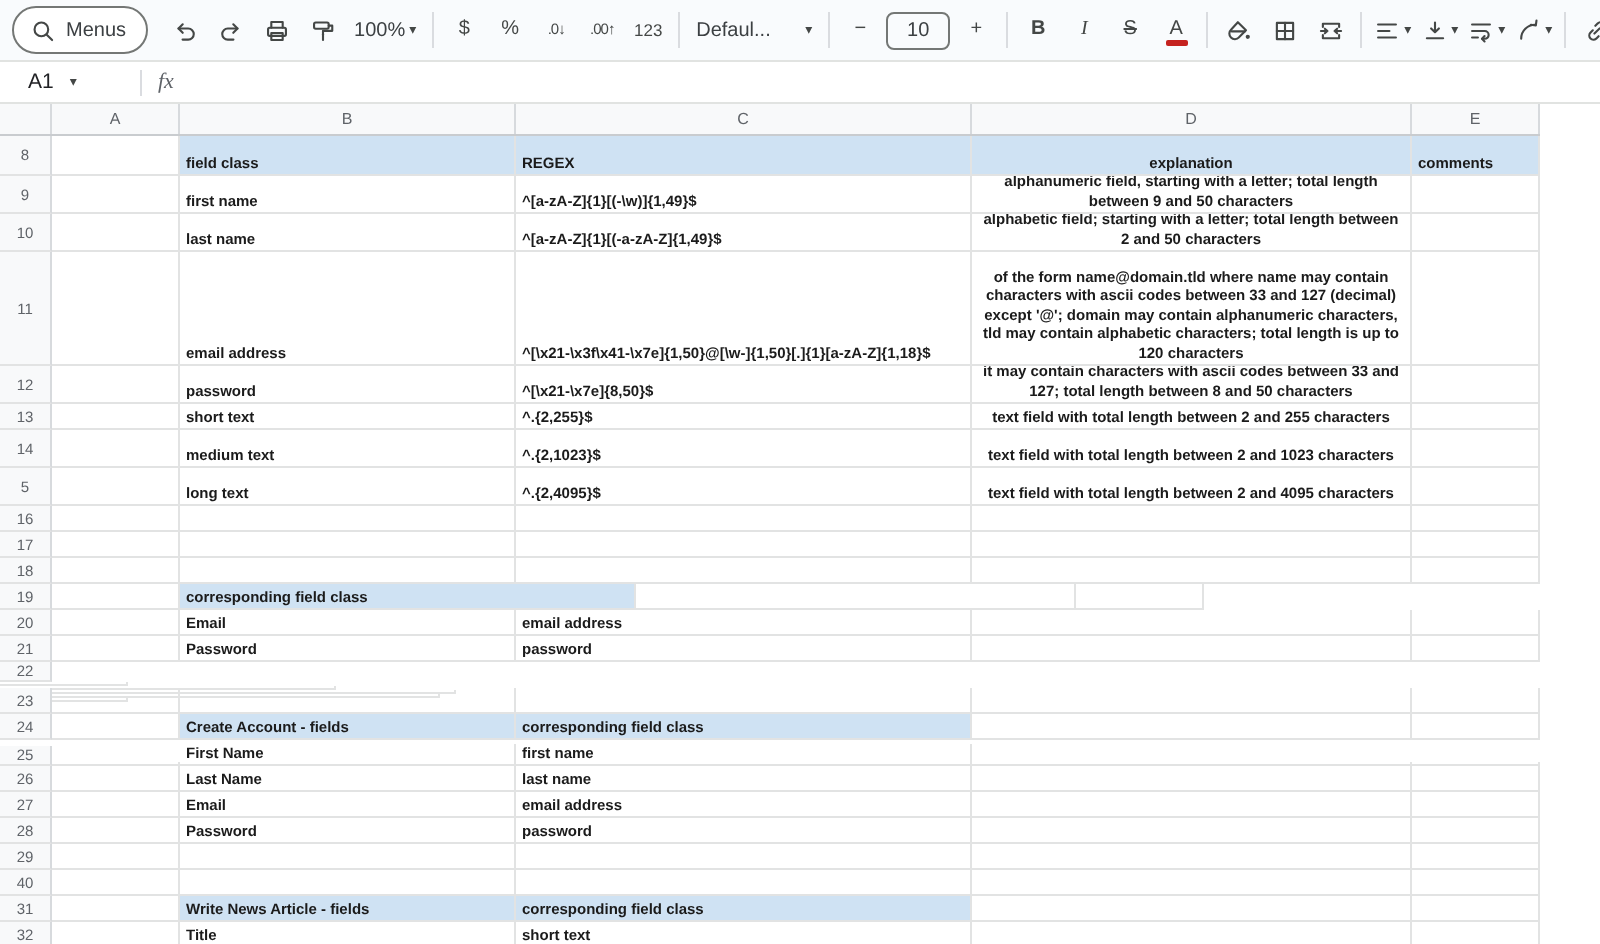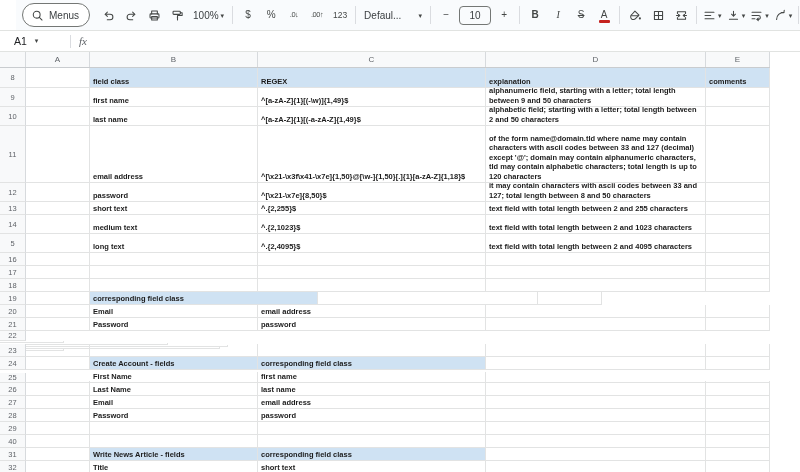--- a/index.html
+++ b/index.html
@@ -1,20 +1,20 @@
 <!DOCTYPE html>
 <html style="--section-fill: #cfe2f3; --text-color-bar: #c5221f;"><head>
 <meta charset="utf-8">
 <style>
   html,body{margin:0;padding:0;background:#fff;}
   .app{position:relative;width:800px;height:472px;overflow:hidden;background:#fff;
        font-family:"Liberation Sans",sans-serif;color:#1b1b1b;}
 
   
-  .toolbar{position:absolute;top:0;left:16px;right:0;height:30px;background:#f9fbfd;
+  .toolbar{position:absolute;top:0;left:0;right:0;height:30px;background:#f9fbfd;
            display:flex;align-items:center;padding:0 6px;gap:1px;overflow:hidden;}
   .tb-btn{height:24px;min-width:18px;padding:0 2px;display:flex;align-items:center;
           justify-content:center;border-radius:4px;color:#444746;font-size:10px;gap:2px;
           flex:0 0 auto;cursor:default;}
   .tb-btn .glyph{font-size:10px;line-height:1;}
   .tb-btn .lbl{font-size:10px;color:#3c4043;white-space:nowrap;}
   .tb-btn .caret{font-size:7px;color:#444746;line-height:1;}
   .tb-divider{width:1px;height:18px;background:#dadce0;margin:0 3px;flex:0 0 auto;}
   .icon{width:13px;height:13px;fill:none;stroke:currentColor;stroke-width:1.3;
         stroke-linecap:round;stroke-linejoin:round;flex:0 0 auto;}
@@ -59,21 +59,21 @@
   .row-num{width:26px;flex:0 0 auto;background:#f8f9fa;border-right:1px solid #d7dadd;
            border-bottom:1px solid #e2e3e3;box-sizing:border-box;display:flex;
            align-items:center;justify-content:center;font-size:7.5px;color:#5f6368;}
   .cell{border-right:1px solid #e2e3e3;border-bottom:1px solid #e2e3e3;box-sizing:border-box;
         overflow:hidden;display:flex;align-items:flex-end;padding:0 3px 1px 3px;flex:0 0 auto;}
   .cell.filled{background:var(--section-fill,#cfe2f3);}
   .col-A{width:64px;} .col-B{width:168px;} .col-C{width:228px;} .col-D{width:220px;} .col-E{width:64px;}
   .hdr-A{width:64px;} .hdr-B{width:168px;} .hdr-C{width:228px;} .hdr-D{width:220px;} .hdr-E{width:64px;}
   .cell-text{width:100%;font-size:7.5px;line-height:9.5px;color:#1b1b1b;
              white-space:nowrap;overflow:hidden;font-weight:bold;}
-  .col-D .cell-text{white-space:normal;word-wrap:break-word;}
+  .col-D .cell-text{white-space:normal;word-wrap:break-word;text-align:center;}
   .row.single .cell-text{white-space:nowrap !important;}
 </style>
 </head>
 <body>
 
 <div class="app" data-name="google-sheets-app">
 
   <div class="toolbar" id="toolbar" data-name="toolbar">
       <div class="tb-btn menus" data-name="menus-button">
         <svg class="icon" viewBox="0 0 16 16" data-name="search-icon">

